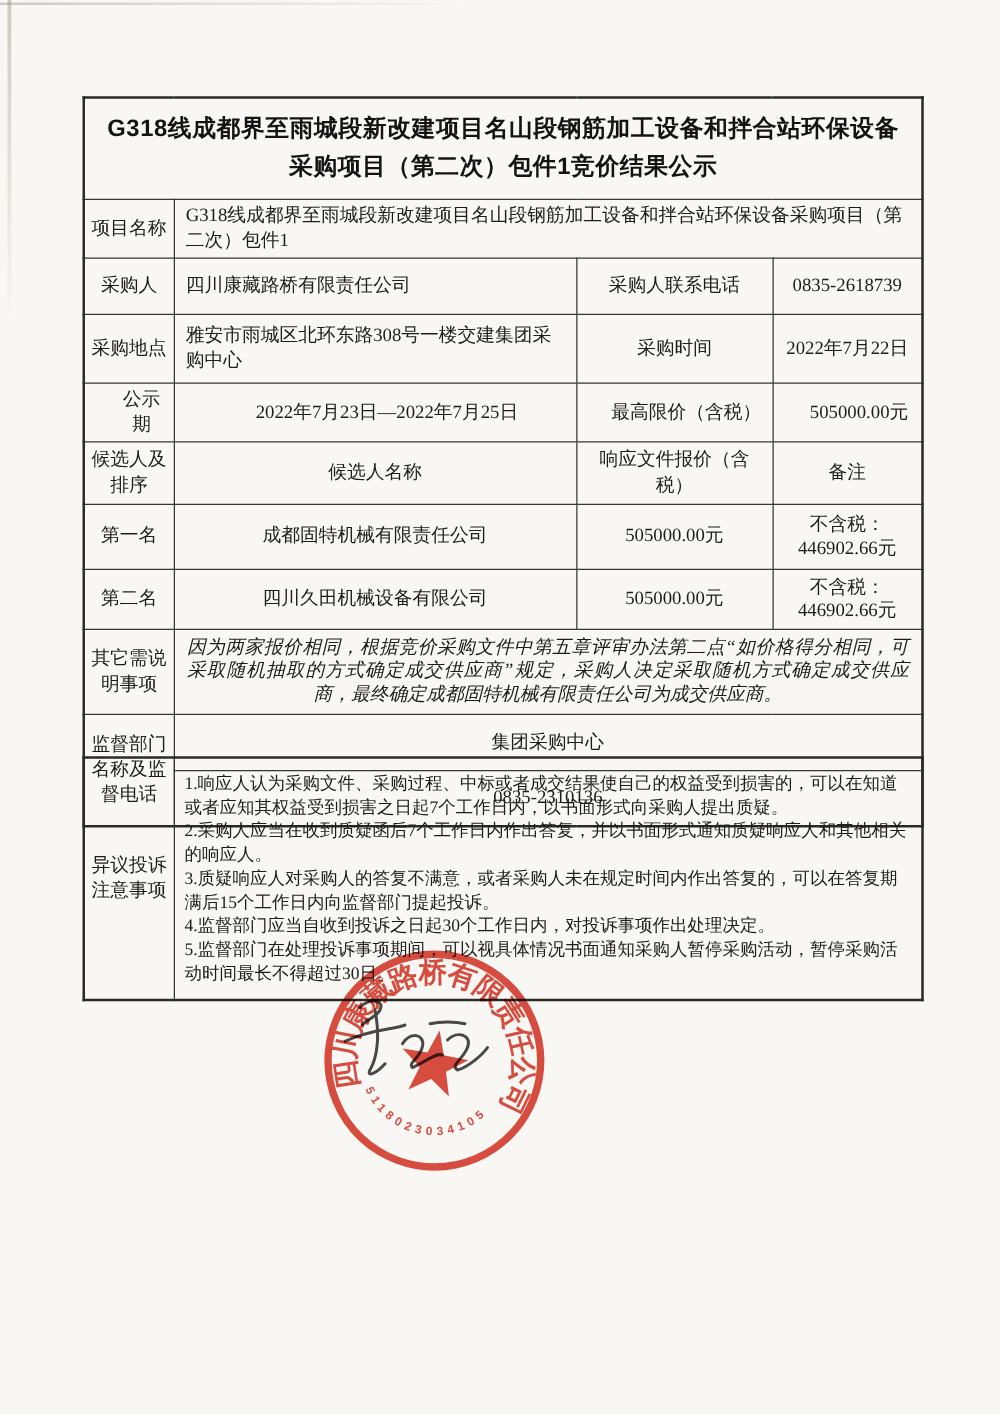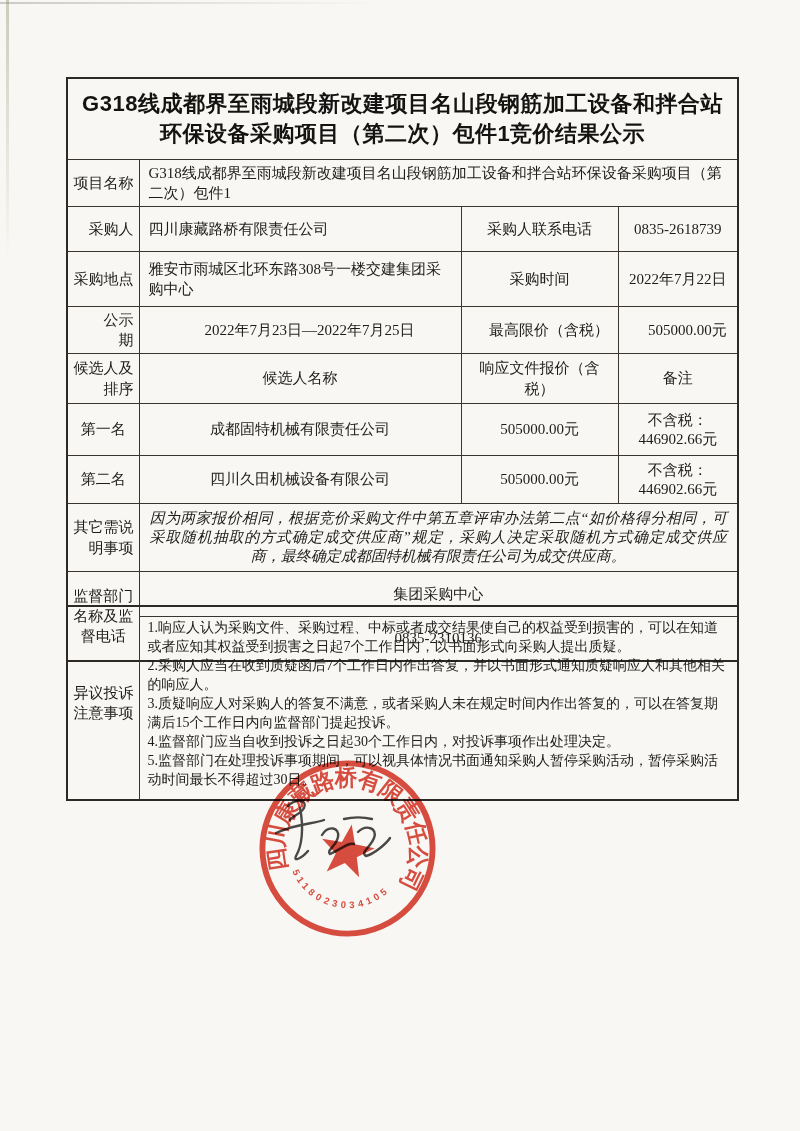--- a/index.html
+++ b/index.html
@@ -18,36 +18,36 @@
 
   table { border-collapse:collapse; table-layout:fixed; position:absolute; }
   td { border:1.5px solid #3a362f; vertical-align:middle; overflow:hidden;
        font-size:15px; line-height:1.35; padding:2px 6px; }
   .t1 { left:66px; top:77px; width:671px; border:2.5px solid #2d2a25; }
   .t2 { left:66px; top:605px; width:671px; border:2.5px solid #2d2a25; }
   col.c1{width:72px;} col.c2{width:322px;} col.c3{width:157px;} col.c4{width:120px;}
 
   .r-title td { height:72px; text-align:center;
     font-family:"Liberation Sans","DejaVu Sans",sans-serif;
-    font-weight:bold; font-size:22px; line-height:30px; letter-spacing:.5px;
+    font-weight:bold; font-size:19px; line-height:30px; letter-spacing:.5px;
     padding:4px 10px; color:#141312; }
   .r-proj td { height:42px; }
   .r-buyer td { height:40px; }
   .r-loc td { height:50px; }
   .r-pub td { height:42px;padding-left:25px; }
   .r-head td { height:45px; }
   .r-c1 td { height:47px; }
   .r-c2 td { height:43px; }
   .r-other td { height:61px; }
   .r-sup1 td { height:40px; }
   .r-sup2 td { height:39px; }
   .r-obj .lbl { height:188px; }
   .r-sign td { height:67px; }
 
-  .lbl { text-align:right; padding:2px 5px; }
+  .lbl { text-align:center; padding:2px 5px; }
   .lbl-c { text-align:center; padding:2px 4px; }
   .val-l { text-align:left; padding:2px 9px; }
   .val-c { text-align:center; }
   .just { text-align:justify; text-align-last:center; padding:3px 10px; line-height:19px;font-style:italic; }
   .note-cell span { display:block; text-align:center; line-height:19px; }
   .notes { vertical-align:middle; padding:4px 8px;border-radius:19px; }
   .notes div { font-size:14px; line-height:19px; text-align:left; }
   .sign-cell { text-align:left; padding-left:9px; font-size:15.5px; }
 
   .seal { position:absolute; left:257px; top:758px; width:181px; height:181px;

